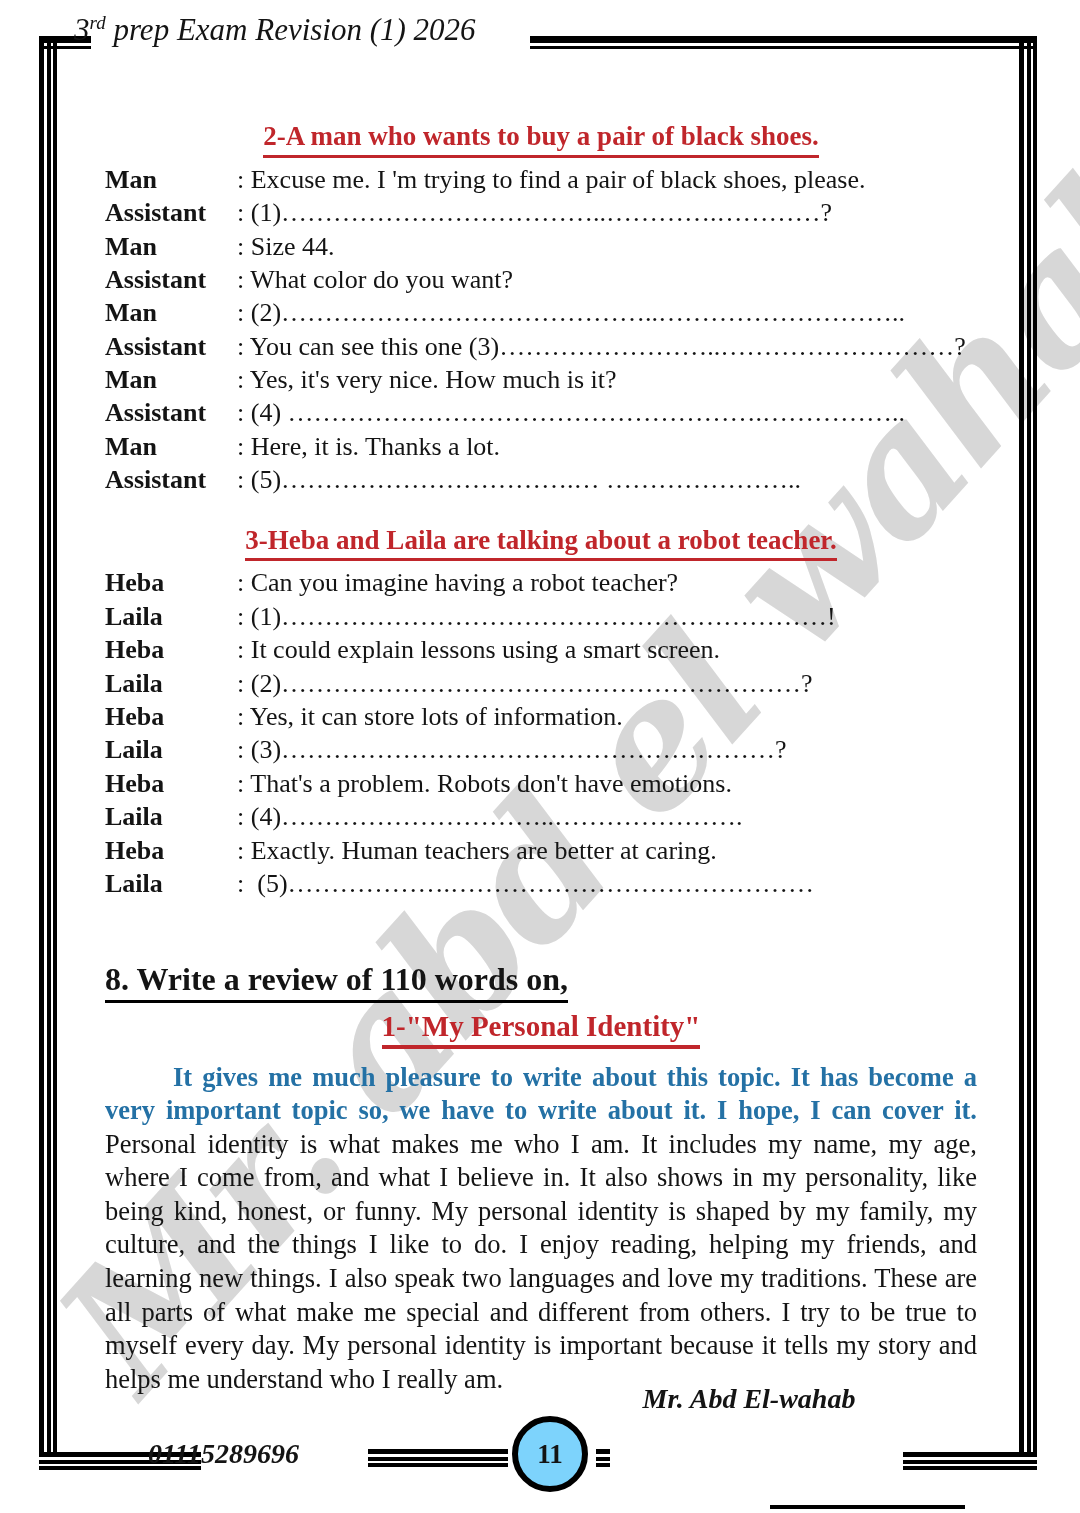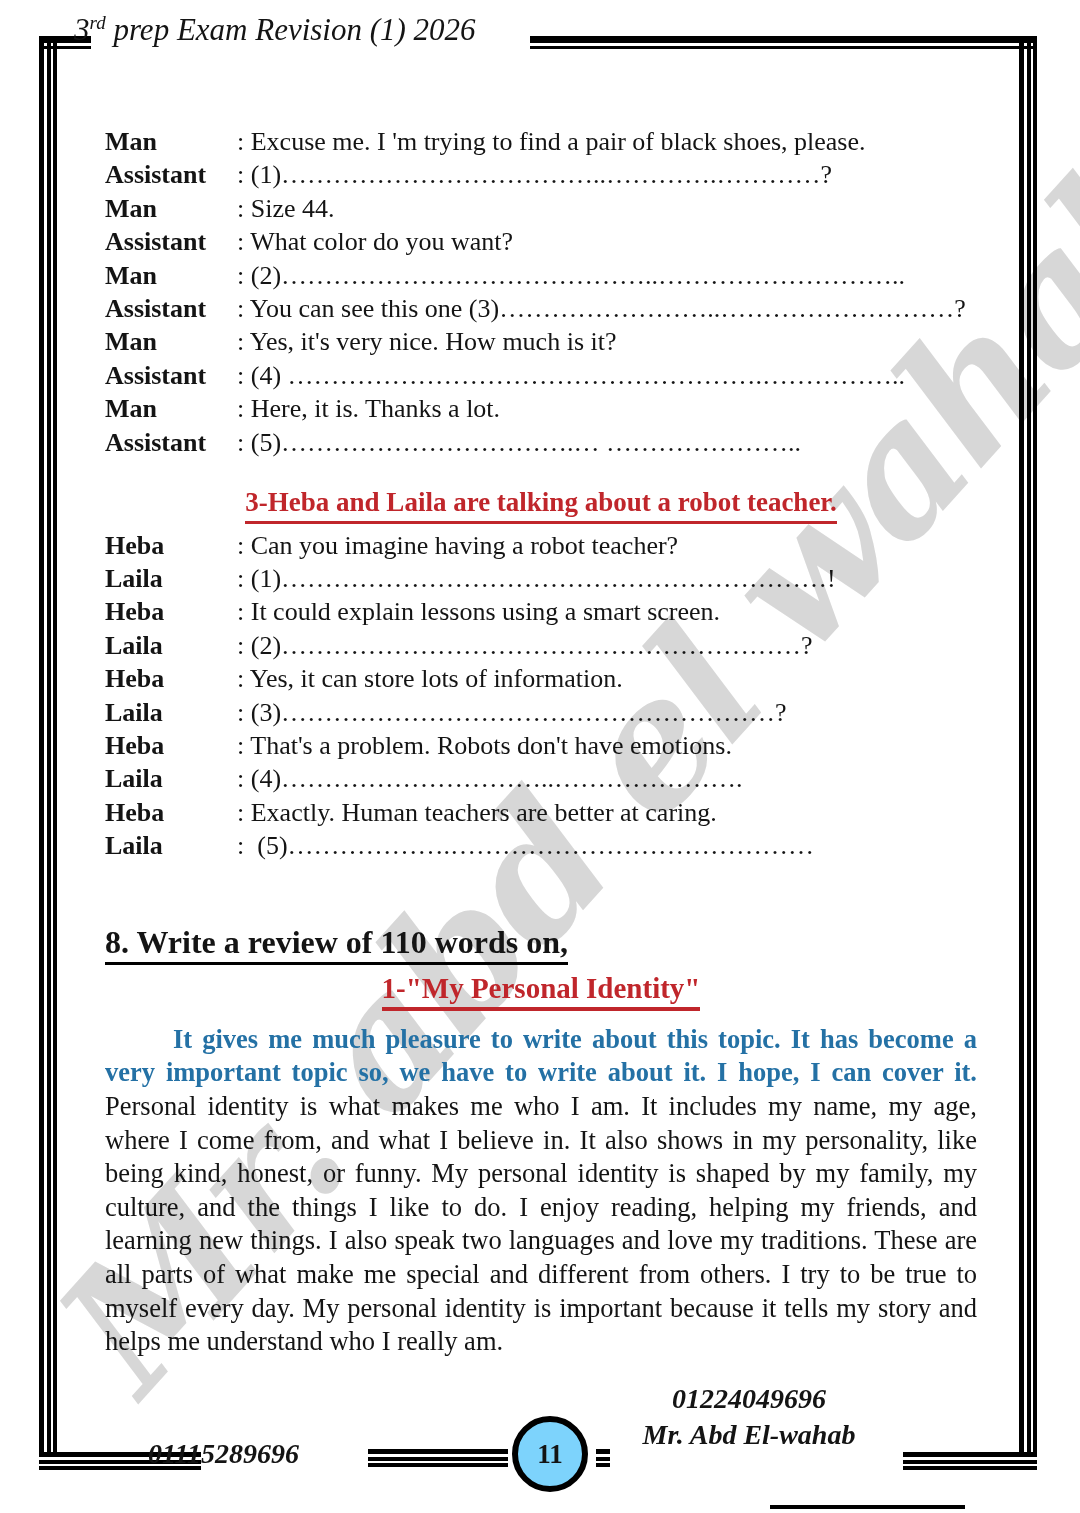--- a/index.html
+++ b/index.html
@@ -87,20 +87,23 @@
 <div class="vline" style="left:1019px;top:36px;height:1416px;"></div>
 <div class="hline" style="left:39px;top:1452px;width:162px;"></div>
 <div class="hline" style="left:903px;top:1452px;width:134px;"></div>
 
 <div class="page-title">
   <span>3</span><sup>rd</sup><span> prep Exam Revision (1) 2026</span>
 </div>
 
 <div class="content">
 
+  <div class="sec-title-wrap">
+    <span class="sec-title red">2-A man who wants to buy a pair of black shoes.</span>
+  </div>
 
   <div class="dialogue">
     <div class="row">
         <span class="speaker">Man</span>
         <span class="dtext">: Excuse me. I 'm trying to find a pair of black shoes, please.</span>
       </div>
     <div class="row">
         <span class="speaker">Assistant</span>
         <span class="dtext">: (1)………………………………..………….…………?</span>
       </div>
@@ -200,16 +203,15 @@
 
 </div>
 
 <div class="footer-item phone-left">01115289696</div>
 <div class="hline" style="left:368px;top:1449px;width:140px;"></div>
 <div class="page-circle">
     <span>11</span>
   </div>
 <div class="hline" style="left:596px;top:1449px;width:14px;"></div>
 <div class="footer-item right-block">
-  <div>01224049696</div>
   <div>Mr. Abd El-wahab</div>
 </div>
 <div class="bottom-edge-line"></div>
 
 </body></html>

